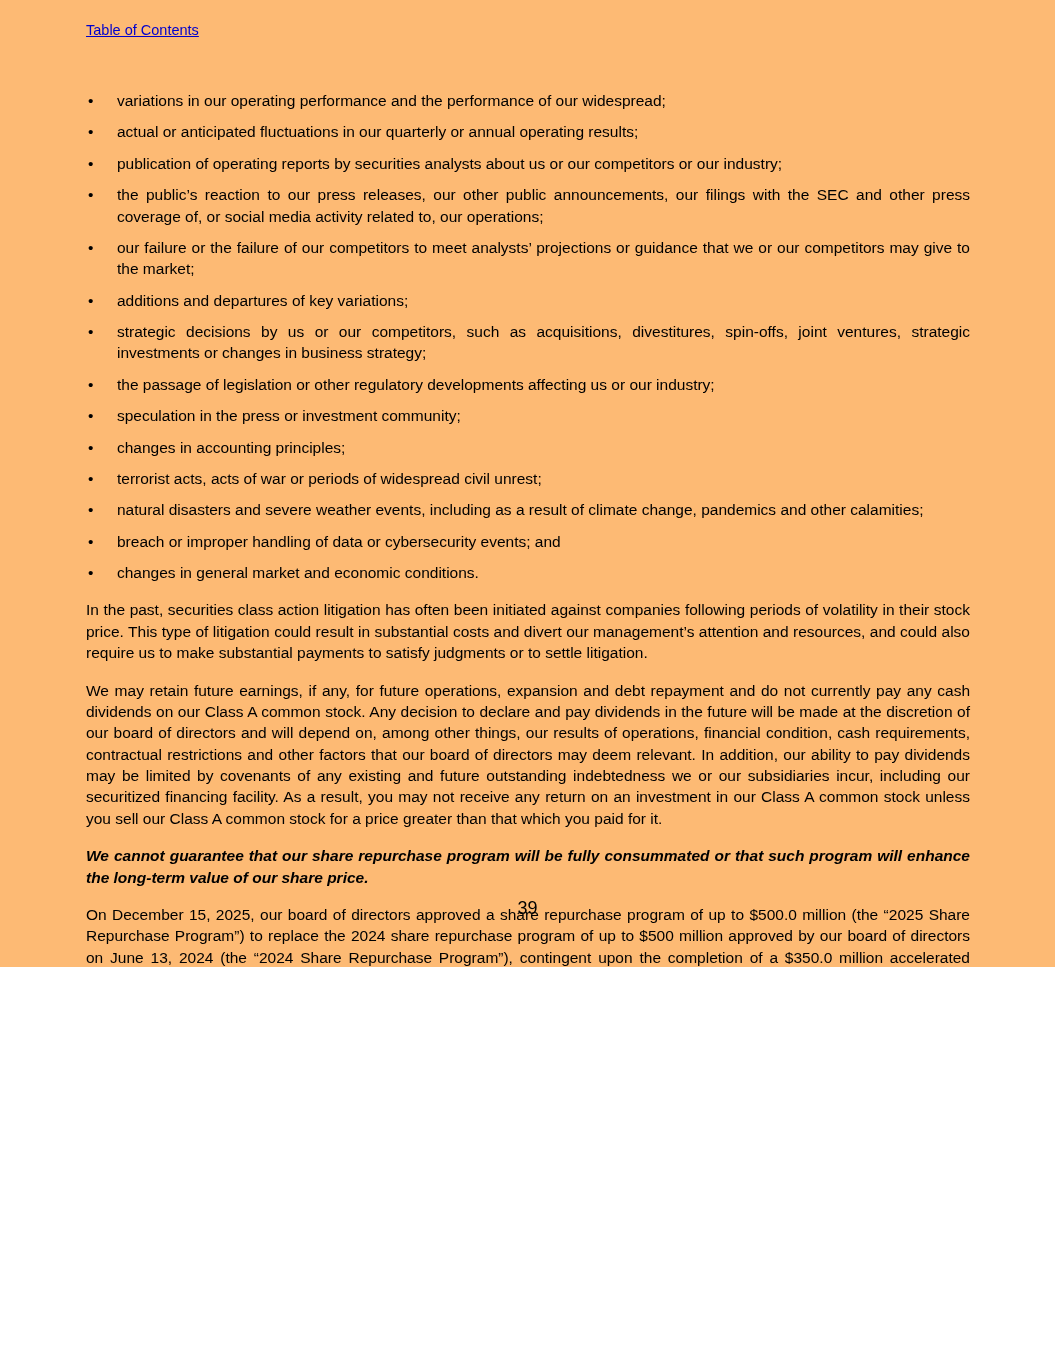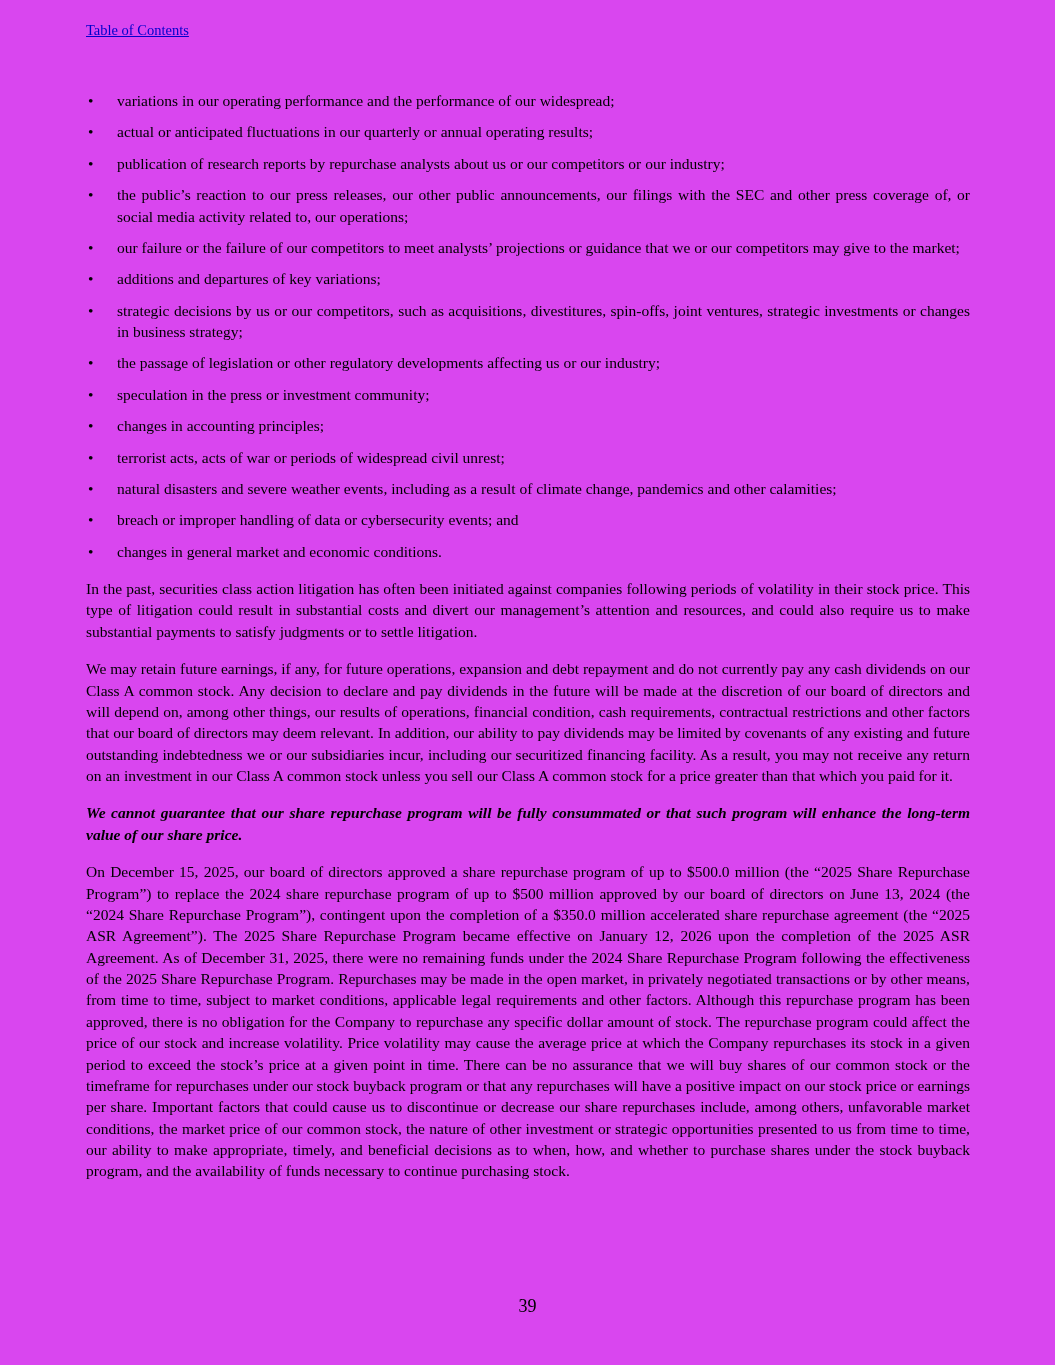--- a/index.html
+++ b/index.html
@@ -1,24 +1,24 @@
 <!DOCTYPE html>
 <html><head>
 <meta charset="utf-8">
 <style>
   * { margin: 0; padding: 0; box-sizing: border-box; }
   html, body { background: #ffffff; }
   .page {
     position: relative;
     width: 1055px;
-    height: 1365px;
+    height: 967px;
     margin: 0 auto;
-    background: #d946ef;
+    background: #fdba74;
     color: #000000;
-    font-family: Liberation Serif, serif;
+    font-family: Liberation Sans, sans-serif;
     font-size: 15.5px;
     line-height: 1.38;
     padding: 20px 85px 0 86px;
     overflow: hidden;
   }
   .toc { font-size: 14.5px; }
   .toc a {
     color: #0000cc;
     text-decoration: underline;
     cursor: pointer;
@@ -61,21 +61,21 @@
     <div class="bullet">
       <span class="marker">•</span>
       <span class="btext">variations in our operating performance and the performance of our widespread;</span>
     </div>
     <div class="bullet">
       <span class="marker">•</span>
       <span class="btext">actual or anticipated fluctuations in our quarterly or annual operating results;</span>
     </div>
     <div class="bullet">
       <span class="marker">•</span>
-      <span class="btext">publication of research reports by repurchase analysts about us or our competitors or our industry;</span>
+      <span class="btext">publication of operating reports by securities analysts about us or our competitors or our industry;</span>
     </div>
     <div class="bullet">
       <span class="marker">•</span>
       <span class="btext">the public’s reaction to our press releases, our other public announcements, our filings with the SEC and other press coverage of, or social media activity related to, our operations;</span>
     </div>
     <div class="bullet">
       <span class="marker">•</span>
       <span class="btext">our failure or the failure of our competitors to meet analysts’ projections or guidance that we or our competitors may give to the market;</span>
     </div>
     <div class="bullet">

